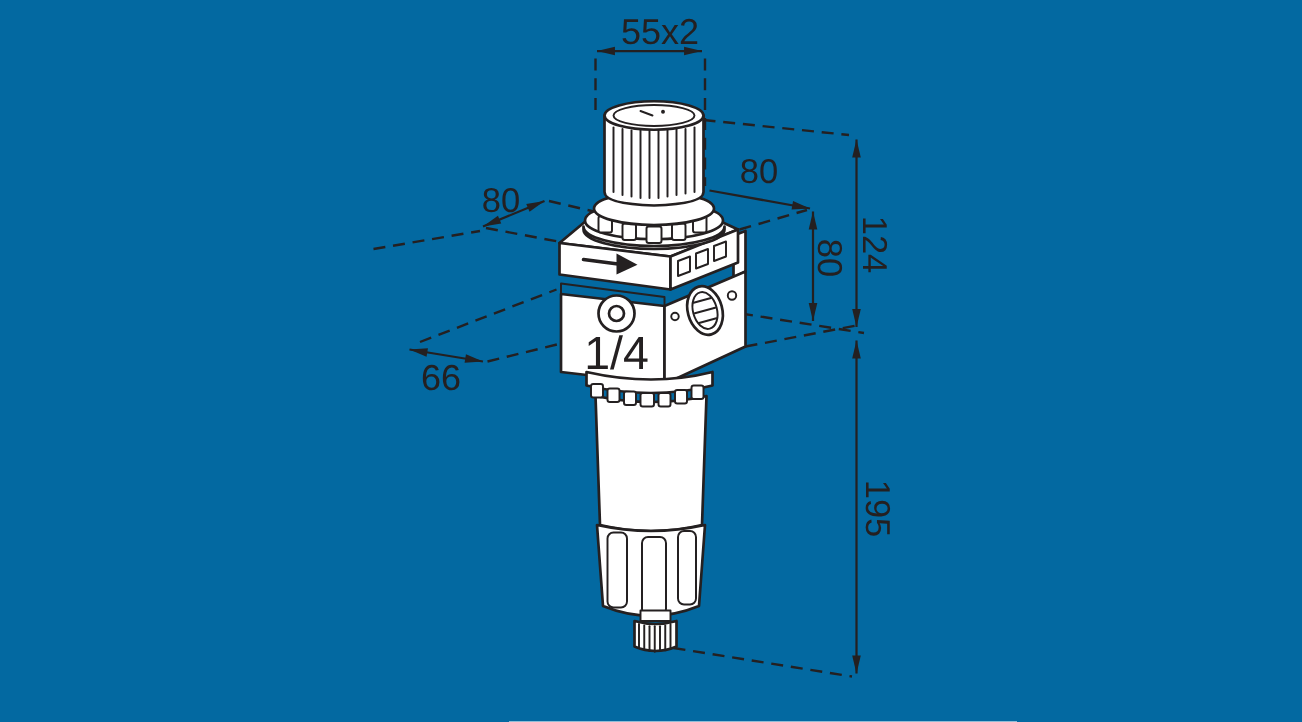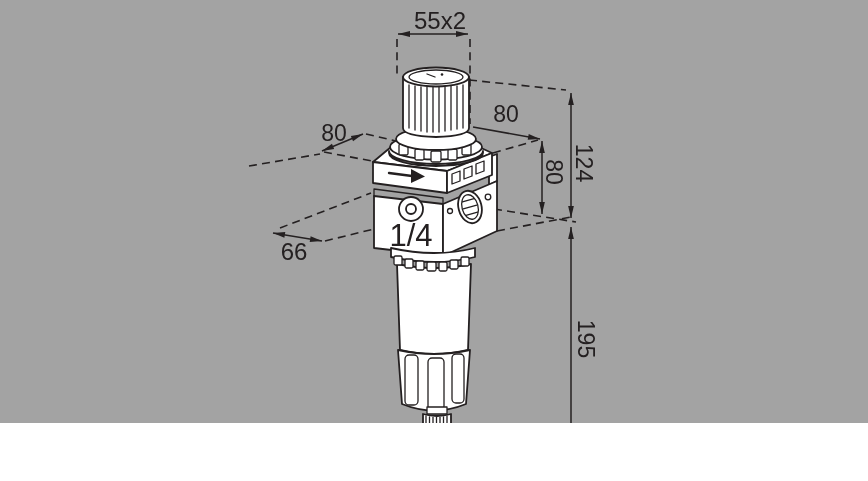--- a/index.html
+++ b/index.html
@@ -1,16 +1,16 @@
 <!DOCTYPE html>
 <html><head>
 <meta charset="utf-8">
 <style>
   html,body{margin:0;padding:0;background:#ffffff;}
-  .stage{position:relative;width:868px;height:423px;background:#a3a3a3;overflow:hidden;text-decoration:underline;}
+  .stage{position:relative;width:868px;height:481px;background:#0369a1;overflow:hidden;text-decoration:underline;}
   svg{display:block;}
   .s{stroke:#242021;stroke-linecap:round;stroke-linejoin:round;}
   .w2{stroke-width:1.8;}
   .w1{stroke-width:1.3;}
   .fw{fill:#ffffff;}
   .fn{fill:none;}
   .fd{fill:#242021;stroke:none;}
   .dash{stroke:#242021;stroke-width:1.6;fill:none;stroke-dasharray:8 5.2;stroke-linecap:butt;}
   .dim{stroke:#242021;stroke-width:1.5;fill:none;}
   text{font-family:"Liberation Sans","DejaVu Sans",sans-serif;fill:#242021;}

